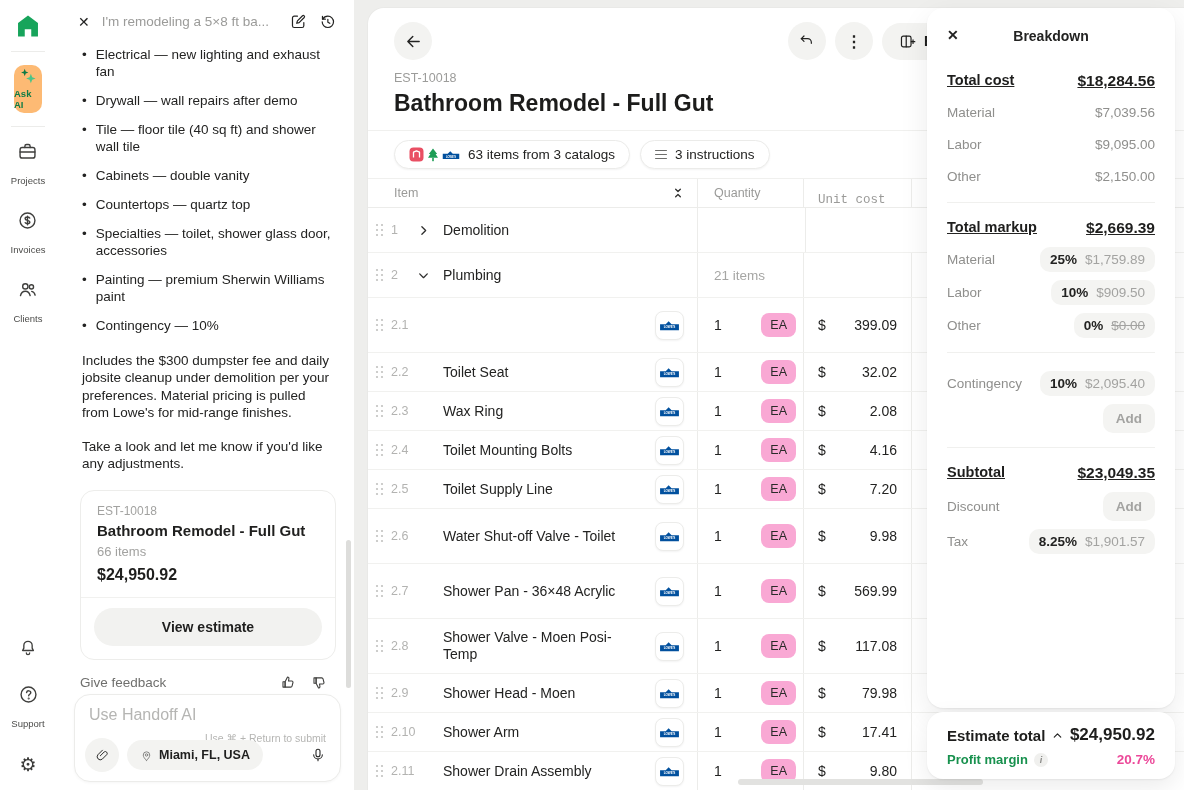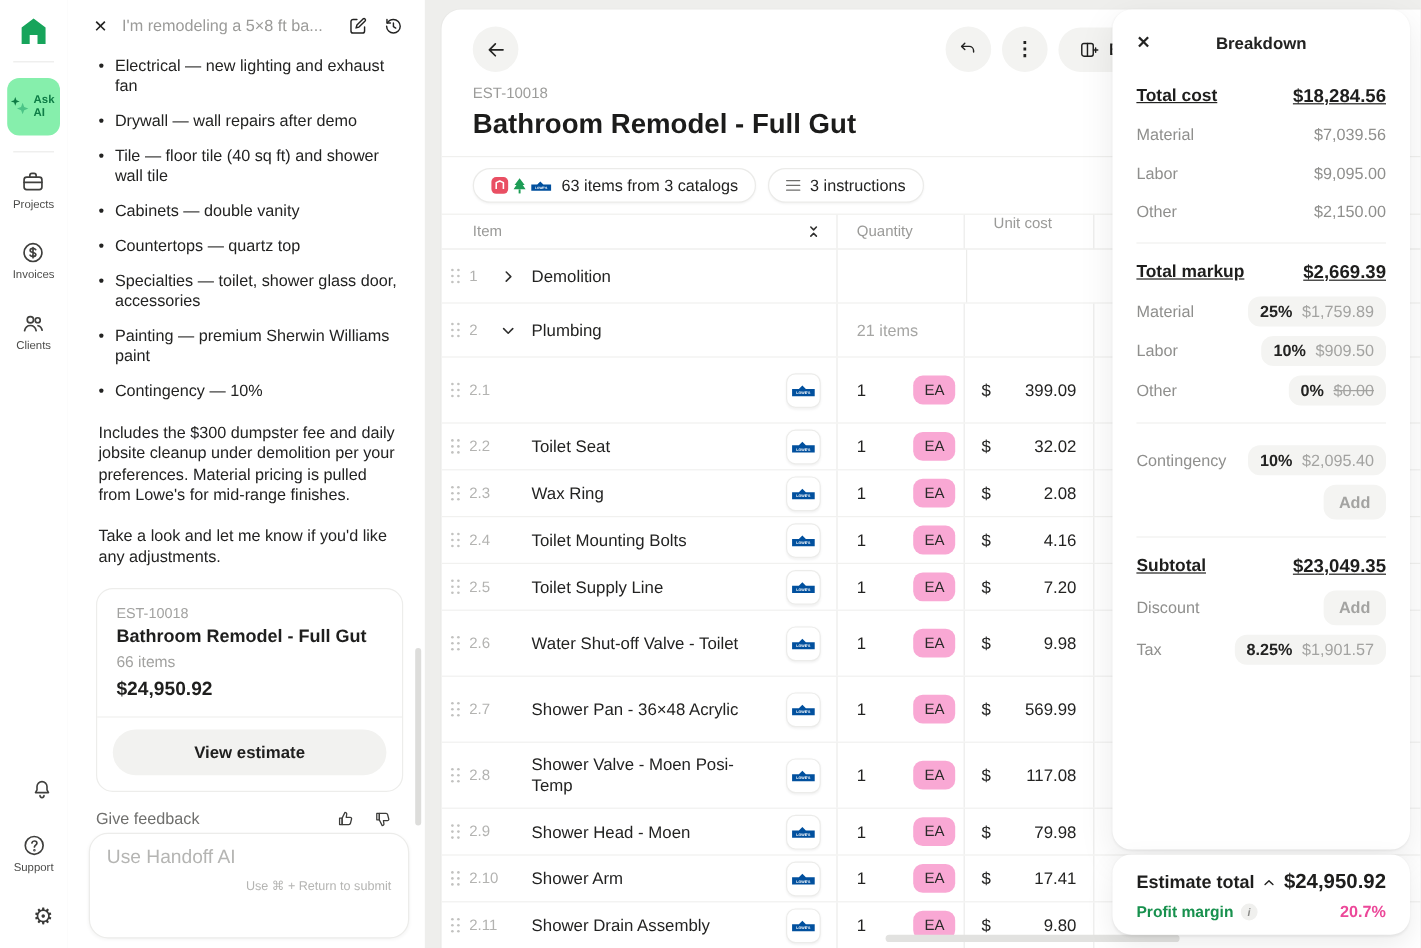--- a/index.html
+++ b/index.html
@@ -6,27 +6,27 @@
     background:#eeeeec;font-family:"Liberation Sans",sans-serif;
     -webkit-font-smoothing:antialiased;color:#232322;}
   .app{position:relative;width:1184px;height:790px;}
   svg{display:block;}
   .spacer{flex:1;}
   
   .rail{position:absolute;left:0;top:0;width:56px;height:790px;background:#fff;
     display:flex;flex-direction:column;align-items:center;z-index:5;}
   .rail-logo{margin:13px 0 10px;cursor:pointer;}
   .rail-div{width:34px;height:1px;background:#ececea;margin:2px 0;}
-  .askai{width:44px;height:48px;background:#86efac;border-radius:10px;margin:11px 0;
-    display:flex;flex-direction:row;align-items:center;justify-content:center;gap:2px;
+  .askai{width:28px;height:48px;background:#fdba74;border-radius:10px;margin:11px 0;
+    display:flex;flex-direction:column;align-items:center;justify-content:center;gap:2px;
     color:#0e7c46;font-size:9.5px;font-weight:700;cursor:pointer;}
-  .rail-item{display:flex;flex-direction:column;align-items:center;gap:3px;
+  .rail-item{display:flex;flex-direction:column;align-items:center;gap:13px;
     color:#4c4c4a;font-size:9.5px;margin:12px 0;cursor:pointer;}
   .rail-item .ric{color:#3f3f3d;}
-  .rail-bottom{margin-top:auto;display:flex;flex-direction:column;align-items:flex-end;}
+  .rail-bottom{margin-top:auto;display:flex;flex-direction:column;align-items:center;}
   .bell{margin-bottom:26px;color:#3f3f3d;}
   .gear{margin:26px 0 16px;font-size:19px;color:#3a3a38;line-height:1;}
   
   .chat{position:absolute;left:56px;top:0;width:298px;height:790px;background:#fff;z-index:4;}
   .chat-head{display:flex;align-items:center;gap:12px;padding:13px 18px 8px 22px;}
   .xicon{font-size:14px;color:#232322;cursor:pointer;}
   .chat-title{flex:1;color:#9b9b99;font-size:13.5px;white-space:nowrap;overflow:hidden;}
   .chat-hbtn{color:#232322;cursor:pointer;}
   .bullets{padding:8px 22px 0 26px;}
   .bullet-item{display:flex;gap:9px;font-size:13.5px;line-height:17px;color:#232322;margin-bottom:12px;}
@@ -80,21 +80,21 @@
   .instr-ic i{display:block;width:12px;height:1.6px;background:#6e6e6c;border-radius:1px;}
   
   .thead{display:flex;height:28px;align-items:center;border-top:1px solid #f0f0ee;
     border-bottom:1px solid #ececea;color:#9a9a98;font-size:12.5px;}
   .c-item{width:329px;box-sizing:border-box;}
   .c-qty{width:106px;box-sizing:border-box;border-left:1px solid #ececea;}
   .c-cost{width:108px;box-sizing:border-box;border-left:1px solid #ececea;}
   .c-extra{flex:1;box-sizing:border-box;border-left:1px solid #ececea;}
   .thead .c-item{display:flex;align-items:center;height:100%;padding-left:26px;}
   .thead .c-qty{display:flex;align-items:center;height:100%;padding-left:16px;}
-  .thead .c-cost{display:flex;align-items:flex-start;height:100%;padding-left:24px;}
+  .thead .c-cost{display:flex;align-items:flex-end;height:100%;padding-left:14px;font-family:Liberation Mono, monospace;}
   .thead .c-extra{height:100%;}
   .collapse-ic{margin-right:12px;color:#2f2f2e;cursor:pointer;}
   .tr{display:flex;border-bottom:1px solid #f1f1ef;cursor:pointer;}
   .h44{height:44px;}.h38{height:38px;}.h54{height:54px;}
   .cell{display:flex;align-items:center;height:100%;}
   .handle{margin-left:7px;width:16px;display:flex;cursor:grab;}
   .rnum{width:26px;color:#b3b3b1;font-size:12.5px;}
   .rchev{width:26px;display:flex;align-items:center;}
   .rname{flex:1;font-size:14px;font-weight:500;color:#232322;line-height:17px;max-width:178px;}
   .lowes{margin:0 13px 0 auto;width:27px;height:27px;border:1px solid #ececea;border-radius:8px;
@@ -293,20 +293,44 @@
               <path d="M7.2 11l3.4-6.8c1.2 0 2.2 1 2 2.2L12 10h4.7a1.6 1.6 0 011.6 2l-1.3 5a2 2 0 01-1.9 1.5H7.2z"></path>
               <path d="M7.2 11H4.2v7.5h3z"></path>
             </g>
           </svg>
       </span>
     </div>
     <div class="chat-scroll"></div>
     <div class="composer">
       <div class="comp-ph">Use Handoff AI</div>
       <div class="comp-hint">Use ⌘ + Return to submit</div>
+      <div class="comp-row">
+        <span class="clip-btn">
+          <svg width="15" height="15" viewBox="0 0 24 24" fill="none" stroke="currentColor" stroke-width="1.6" stroke-linecap="round" stroke-linejoin="round">
+              <path d="M8.5 12.5l6.2-6.2a3 3 0 014.2 4.2l-7.4 7.4a5 5 0 01-7-7l7.4-7.4"></path>
+            </svg>
+        </span>
+        <span class="loc-pill">
+          <span class="pic">
+            <svg width="13" height="13" viewBox="0 0 24 24" fill="none" stroke="currentColor" stroke-width="1.7" stroke-linecap="round" stroke-linejoin="round">
+                <path d="M12 21c-3.5-3.4-6-6.6-6-9.8A6 6 0 0118 11.2c0 3.2-2.5 6.4-6 9.8z"></path>
+                <circle cx="12" cy="11" r="2.2"></circle>
+              </svg>
+          </span>
+          <span>Miami, FL, USA</span>
+        </span>
+        <span class="spacer"></span>
+        <span class="mic">
+          <svg width="16" height="16" viewBox="0 0 24 24" fill="none" stroke="currentColor" stroke-width="1.6" stroke-linecap="round" stroke-linejoin="round">
+              <rect x="9" y="3.5" width="6" height="11" rx="3"></rect>
+              <path d="M5.5 11.5a6.5 6.5 0 0013 0"></path>
+              <path d="M12 18v2.5"></path>
+            </svg>
+        </span>
+      </div>
     </div>
   </section>
 
   <main class="main">
     <div class="main-head">
       <div class="toolbar">
         <span class="circle-btn">
           <svg width="17" height="17" viewBox="0 0 24 24" fill="none" stroke="currentColor" stroke-width="2" stroke-linecap="round" stroke-linejoin="round">
               <path d="M11 5l-7 7 7 7M4 12h16"></path>
             </svg>

